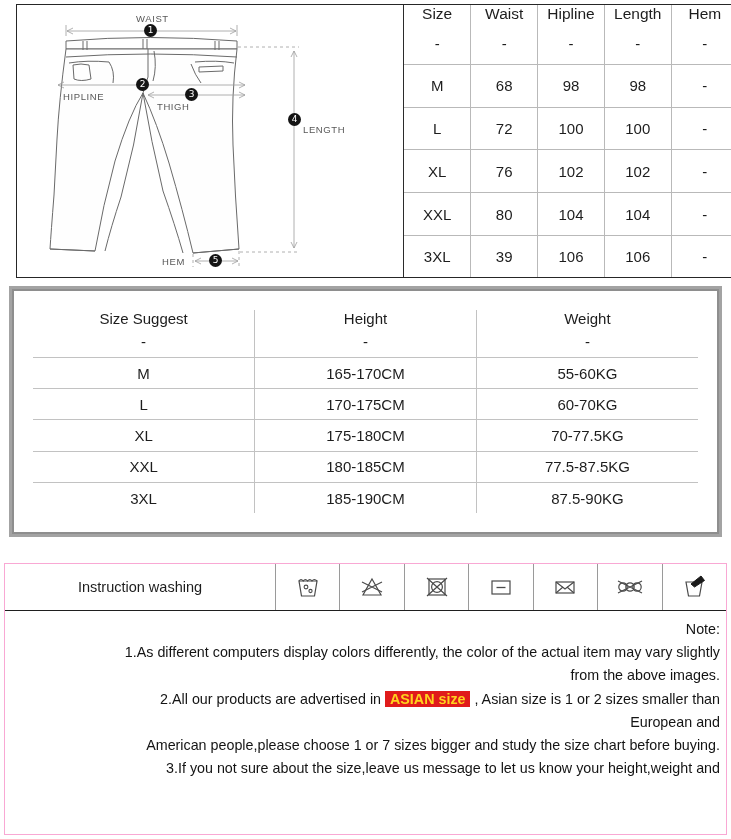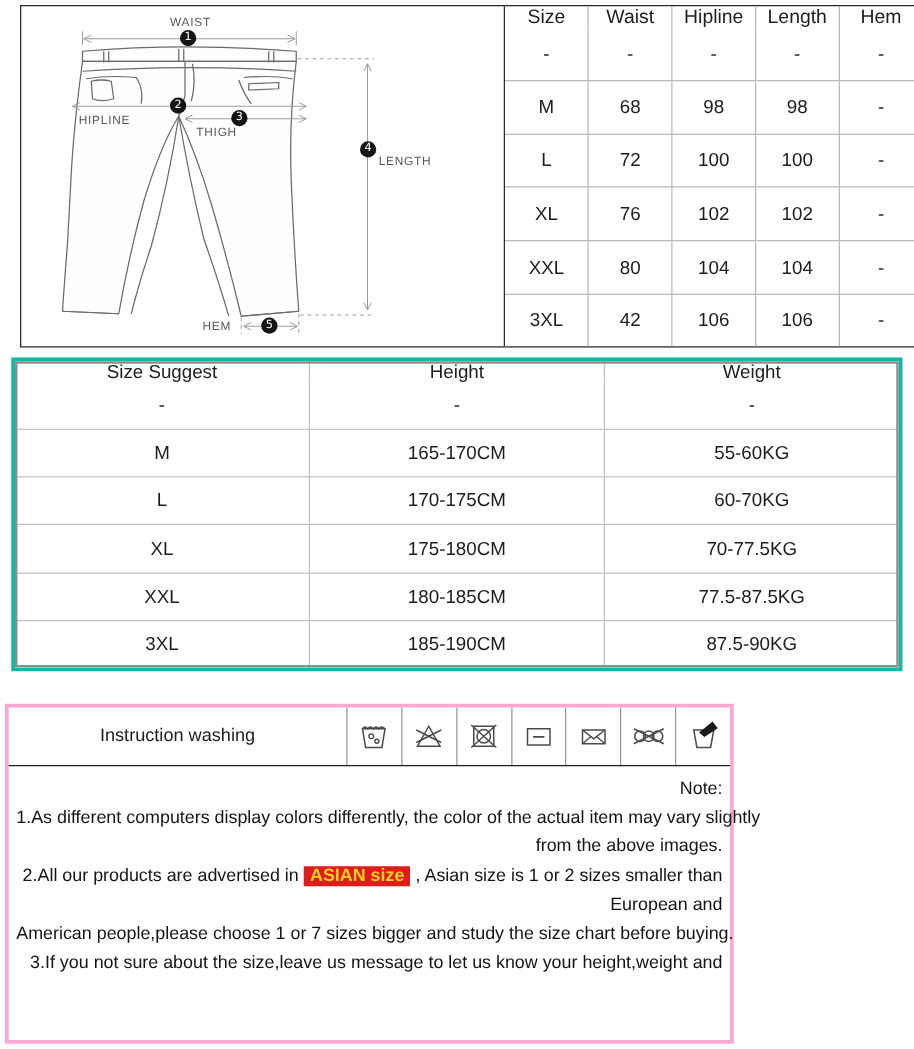--- a/index.html
+++ b/index.html
@@ -83,25 +83,25 @@
   }
 
   
   .sec-mid {
     position: absolute;
     left: 9px;
     top: 286px;
     width: 713px;
     height: 251px;
     box-sizing: border-box;
-    border: 3px solid #14b8a6;
+    border: 3px solid #a3a3a3;
     outline: 2px solid #8e8e8e;
     outline-offset: -5px;
     background: #fff;
-    padding: 0;
+    padding: 21px;
   }
   table.suggest {
     width: 100%;
     height: 100%;
     border-collapse: collapse;
     table-layout: fixed;
     background: #fff;
   }
   table.suggest td {
     border: 1px solid #c2c2c2;
@@ -115,24 +115,24 @@
   table.suggest tr:first-child td { border-top: none; }
   table.suggest tr:last-child td { border-bottom: none; }
   table.suggest tr td:first-child { border-left: none; }
   table.suggest tr td:last-child { border-right: none; }
 
   
   .sec-bot {
     position: absolute;
     left: 4px;
     top: 563px;
-    width: 583px;
+    width: 723px;
     height: 272px;
     box-sizing: border-box;
-    border: 3px solid #f9a8d4;
+    border: 1px solid #f9a8d4;
     background: #fff;
   }
   .wash-row {
     display: flex;
     height: 47px;
     border-bottom: 1px solid #1f1f1f;
     box-sizing: border-box;
   }
   .wash-title {
     flex: 0 0 271px;
@@ -302,21 +302,21 @@
         </tr>
         <tr>
           <td>XXL</td>
           <td>80</td>
           <td>104</td>
           <td>104</td>
           <td>-</td>
         </tr>
         <tr>
           <td>3XL</td>
-          <td>42</td>
+          <td>39</td>
           <td>106</td>
           <td>106</td>
           <td>-</td>
         </tr>
       </tbody>
     </table>
   </div>
 </div>
 
 <div class="sec-mid">

